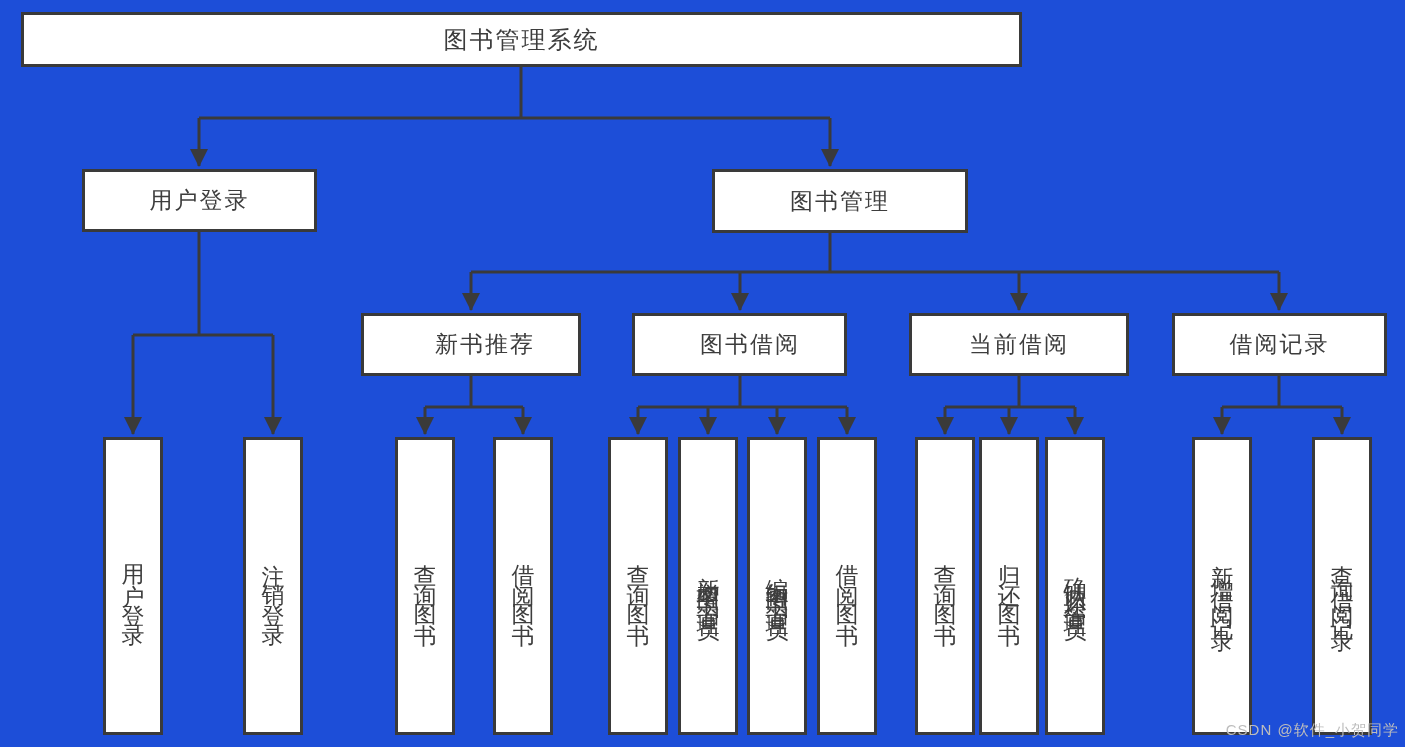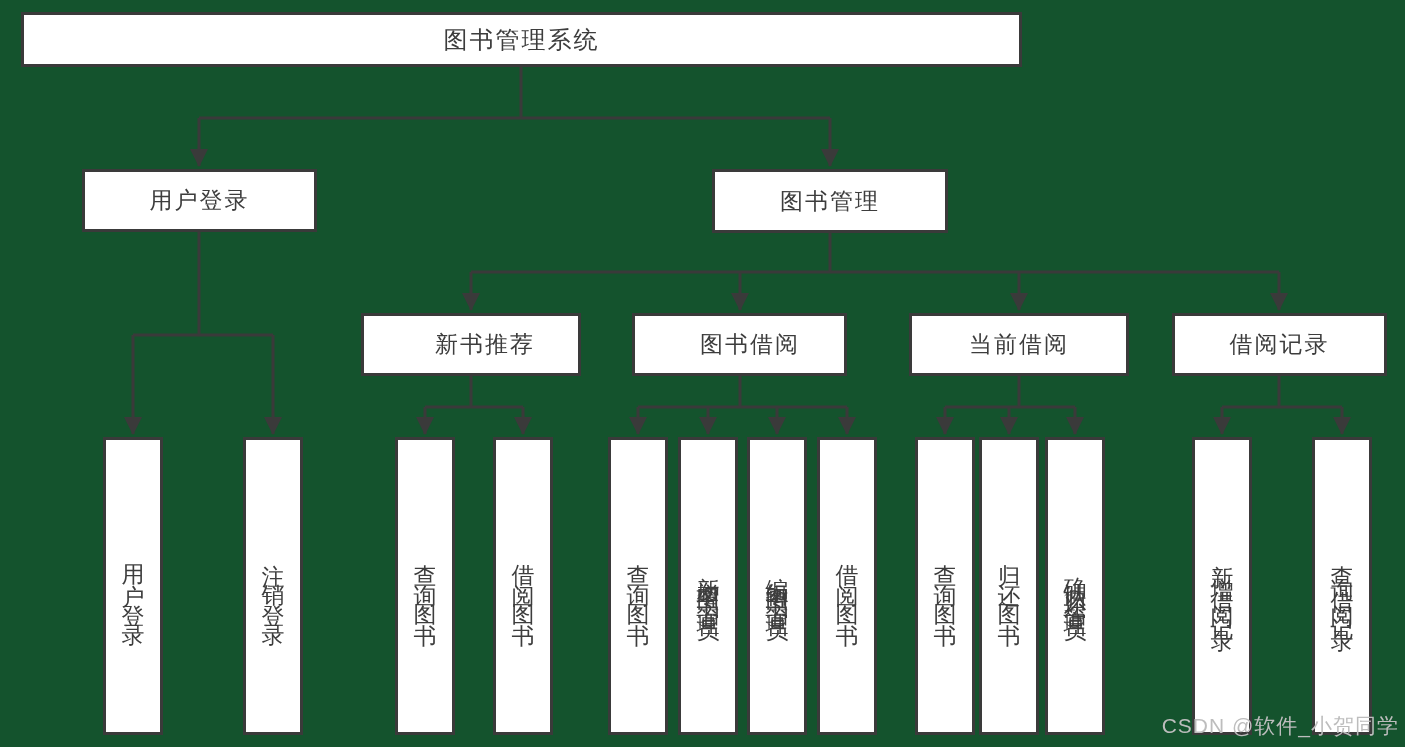--- a/index.html
+++ b/index.html
@@ -1,20 +1,20 @@
 <!DOCTYPE html>
 <html><head>
 <meta charset="utf-8">
 <style>
   html, body { margin: 0; padding: 0; background: #ffffff; }
   .canvas {
     position: relative;
     width: 1405px;
     height: 747px;
-    background: #14532d;
+    background: #1d4ed8;
     font-family: "Liberation Sans", sans-serif;
     overflow: hidden;
   }
   .connectors {
     position: absolute;
     left: 0; top: 0;
     pointer-events: none;
   }
   .node {
     position: absolute;
@@ -37,21 +37,21 @@
     top: 437px;
     height: 298px;
   }
   .v4 { letter-spacing: 20px; }
   .v6 { letter-spacing: 13px; }
   .v9 { letter-spacing: 6px; }
   .watermark {
     position: absolute;
     right: 6px;
     bottom: 7px;
-    font-size: 21px;
+    font-size: 15px;
     color: #bdbdbd;
     letter-spacing: 1px;
     white-space: nowrap;
   }
 </style>
 </head>
 <body>
 
 <div class="canvas">
 
@@ -95,21 +95,21 @@
       <path d="M1075 407 V434" marker-end="url(#arw)"></path>
 
       <path d="M1222 407 V434" marker-end="url(#arw)"></path>
       <path d="M1342 407 V434" marker-end="url(#arw)"></path>
     </g>
   </svg>
 
   <div class="node h-node root-node" style="left:21px; top:12px; width:1001px; height:55px;">图书管理系统</div>
 
   <div class="node h-node" style="left:82px; top:169px; width:235px; height:63px;">用户登录</div>
-  <div class="node h-node" style="left:712px; top:169px; width:236px; height:64px;">图书管理</div>
+  <div class="node h-node" style="left:712px; top:169px; width:256px; height:64px;">图书管理</div>
 
   <div class="node h-node" style="left:361px; top:313px; width:220px; height:63px;padding-left:28px;">新书推荐</div>
   <div class="node h-node" style="left:632px; top:313px; width:215px; height:63px;padding-left:21px;">图书借阅</div>
   <div class="node h-node" style="left:909px; top:313px; width:220px; height:63px;">当前借阅</div>
   <div class="node h-node" style="left:1172px; top:313px; width:215px; height:63px;">借阅记录</div>
 
   <div class="node v-node v4" style="left:103px;">用户登录</div>
   <div class="node v-node v4" style="left:243px;">注销登录</div>
 
   <div class="node v-node v4" style="left:395px;">查询图书</div>

